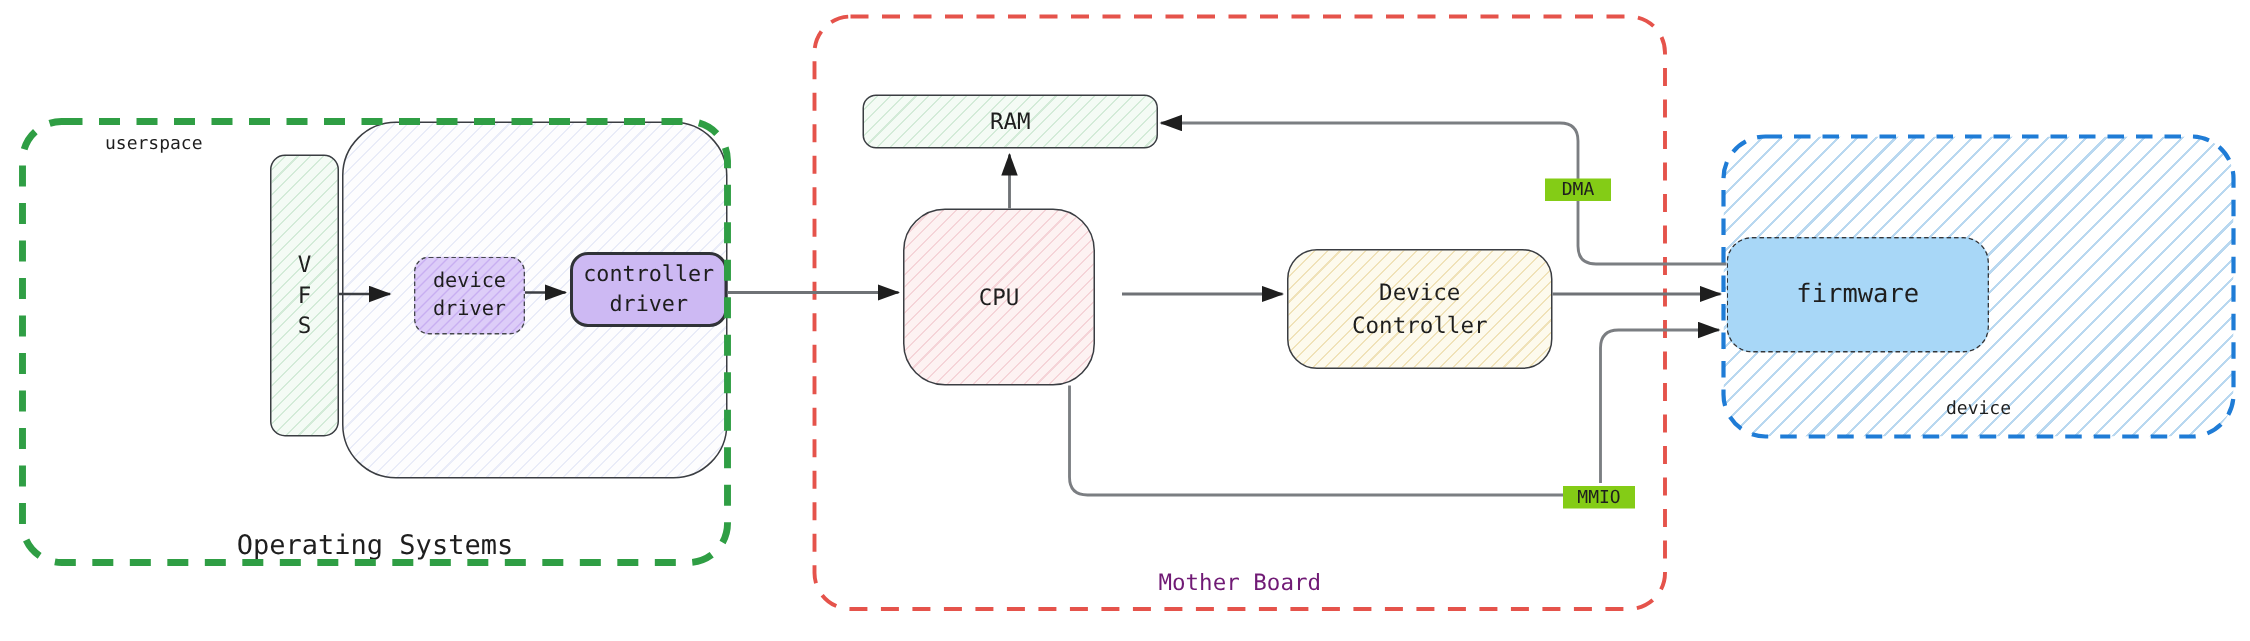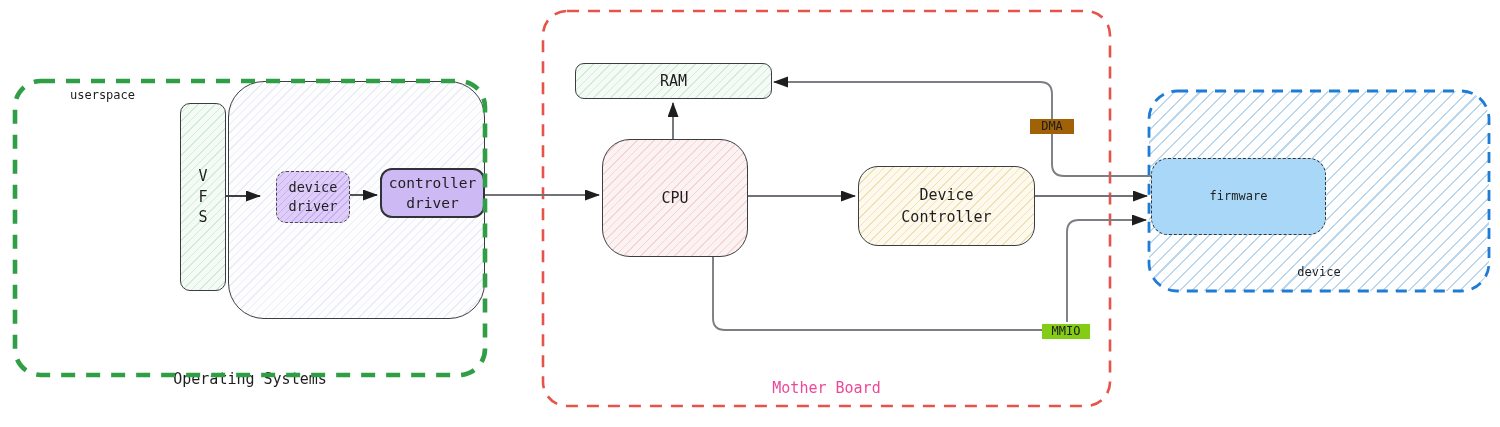--- a/index.html
+++ b/index.html
@@ -64,49 +64,49 @@
   }
   .ram-box{
     left:575px;top:63px;width:197px;height:36px;border-radius:9px;
     border:1.6px solid #3a3d42;
     background:
       repeating-linear-gradient(135deg, #d3ebd8 0 1px, rgba(0,0,0,0) 1px 6px),
       #f4fbf5;
     font-size:15px;
   }
   .cpu-box{
-    left:602px;top:139px;width:146px;height:118px;border-radius:28px;
+    left:602px;top:139px;width:128px;height:118px;border-radius:28px;
     border:1.6px solid #3a3d42;
     background:
       repeating-linear-gradient(135deg, #f5d4d8 0 1px, rgba(0,0,0,0) 1px 6px),
       #fdf2f2;
     font-size:15px;
   }
   .device-controller{
     left:858px;top:166px;width:177px;height:80px;border-radius:20px;
     border:1.6px solid #3a3d42;
     background:
       repeating-linear-gradient(135deg, #f0e2b8 0 1px, rgba(0,0,0,0) 1px 6px),
       #fdfaed;
     font-size:15px;line-height:1.5;
   }
   .firmware-box{
     left:1151px;top:158px;width:175px;height:77px;border-radius:17px;
     border:1.8px dashed #33363a;
     background:#a8d7f7;
-    font-size:12px;
+    font-size:17px;
   }
 
   
   .userspace-label{left:70px;top:89px;}
   .kernelspace-label{left:228px;top:87px;width:257px;}
-  .os-label{left:13px;top:371px;width:474px;font-size:15px;}
-  .mb-label{left:543px;top:380px;width:567px;color:#ec4899;font-size:15px;}
+  .os-label{left:13px;top:354px;width:474px;font-size:18px;}
+  .mb-label{left:543px;top:380px;width:567px;color:#701a75;font-size:15px;}
   .device-label{left:1149px;top:266px;width:340px;}
-  .dma-label{left:1030px;top:119px;width:44px;background:#a16207;padding:1px 0;}
+  .dma-label{left:1030px;top:119px;width:44px;background:#84cc16;padding:1px 0;}
   .mmio-label{left:1042px;top:324px;width:48px;background:#84cc16;padding:1px 0;}
 
   .overlay-svg{position:absolute;left:0;top:0;z-index:6;pointer-events:none;}
   .above{z-index:7;}
   .z2{z-index:2;}
 </style>
 </head>
 <body>
 
 <div class="canvas">

